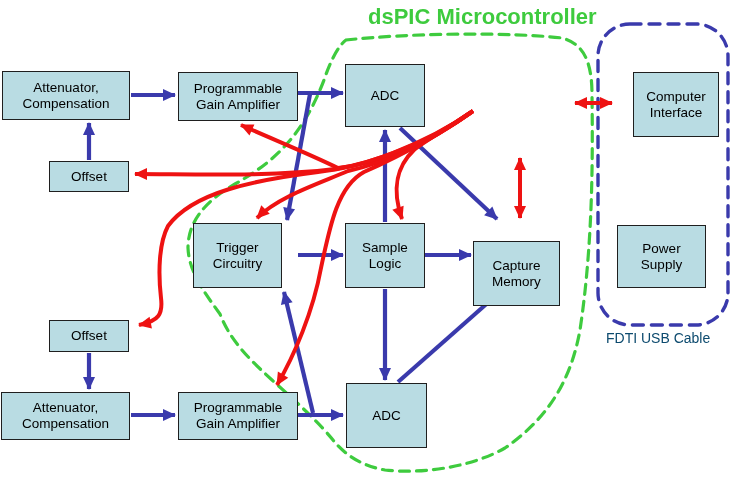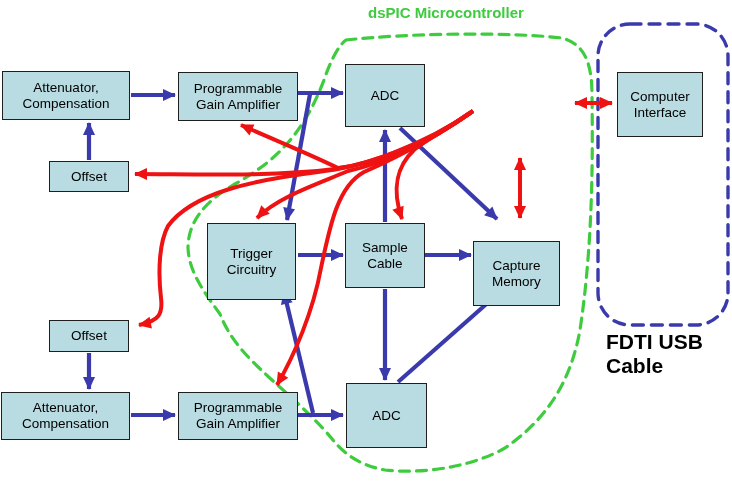--- a/index.html
+++ b/index.html
@@ -4,22 +4,22 @@
 <style>
   html,body{margin:0;padding:0;background:#ffffff;}
   .stage{position:relative;width:732px;height:481px;background:#ffffff;overflow:hidden;
          font-family:"Liberation Sans",sans-serif;}
   .stage svg{position:absolute;left:0;top:0;}
   .block{position:absolute;background:#b9dce3;border:1px solid #1f1f1f;
          display:flex;align-items:center;justify-content:center;text-align:center;
          box-sizing:border-box;}
   .blabel{white-space:pre-line;line-height:1.18;font-size:13.5px;color:#000;}
   .float-label{position:absolute;}
-  .dspic{left:368px;top:4px;font-size:15px;font-weight:bold;color:#3ecb3e;text-align:right;}
-  .usb{left:606px;top:330px;font-size:21px;color:#000000;font-weight:bold;}
+  .dspic{left:368px;top:4px;font-size:22px;font-weight:bold;color:#3ecb3e;text-align:right;}
+  .usb{left:606px;top:330px;font-size:14px;color:#0c4a6e;}
 </style>
 </head>
 <body>
 
 <div class="stage">
 
   <svg width="732" height="481" viewBox="0 0 732 481">
     <defs>
       <marker id="mb" markerUnits="userSpaceOnUse" markerWidth="16" markerHeight="14" refX="13" refY="6.5" orient="auto">
         <path d="M1,0.5 L14,6.5 L1,12.5 Z" fill="#3a3aac"></path>
@@ -72,38 +72,42 @@
     <span class="blabel">Attenuator,
 Compensation</span>
   </div>
   <div class="block" style="left:178px;top:72px;width:120px;height:49px">
     <span class="blabel">Programmable
 Gain Amplifier</span>
   </div>
   <div class="block" style="left:345px;top:64px;width:80px;height:63px">
     <span class="blabel">ADC</span>
   </div>
-  <div class="block" style="left:617px;top:72px;width:86px;height:65px">
+  <div class="block" style="left:633px;top:72px;width:86px;height:65px">
     <span class="blabel">Computer
 Interface</span>
   </div>
   <div class="block" style="left:49px;top:161px;width:80px;height:31px">
     <span class="blabel">Offset</span>
   </div>
-  <div class="block" style="left:207px;top:223px;width:89px;height:77px">
+  <div class="block" style="left:193px;top:223px;width:89px;height:65px">
     <span class="blabel">Trigger
 Circuitry</span>
   </div>
   <div class="block" style="left:345px;top:223px;width:80px;height:65px">
     <span class="blabel">Sample
-Cable</span>
+Logic</span>
   </div>
   <div class="block" style="left:473px;top:241px;width:87px;height:65px">
     <span class="blabel">Capture
 Memory</span>
+  </div>
+  <div class="block" style="left:617px;top:225px;width:89px;height:63px">
+    <span class="blabel">Power
+Supply</span>
   </div>
   <div class="block" style="left:49px;top:320px;width:80px;height:32px">
     <span class="blabel">Offset</span>
   </div>
   <div class="block" style="left:1px;top:392px;width:129px;height:48px">
     <span class="blabel">Attenuator,
 Compensation</span>
   </div>
   <div class="block" style="left:178px;top:392px;width:120px;height:48px">
     <span class="blabel">Programmable

